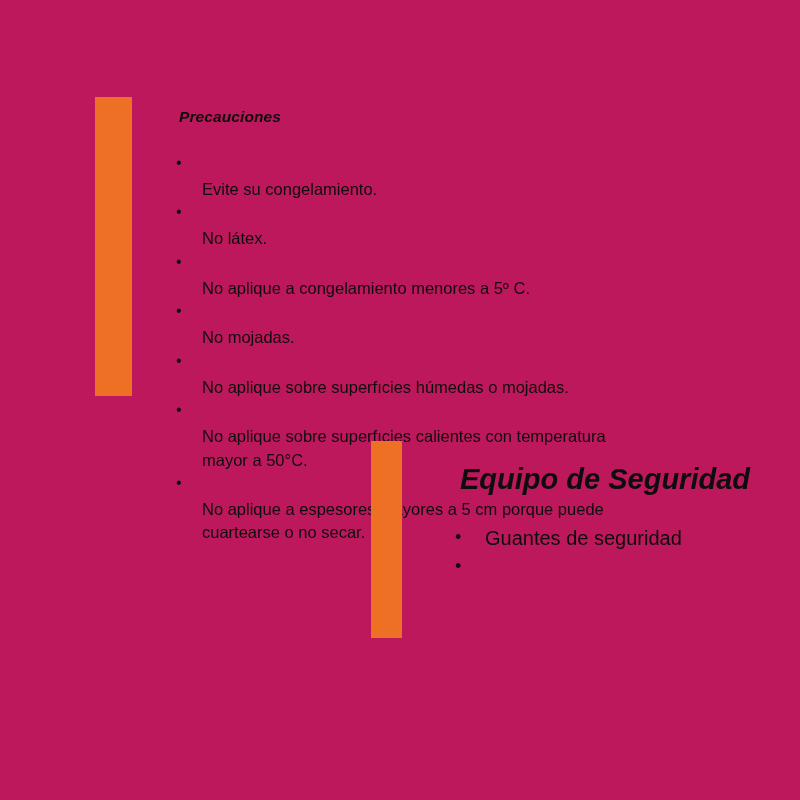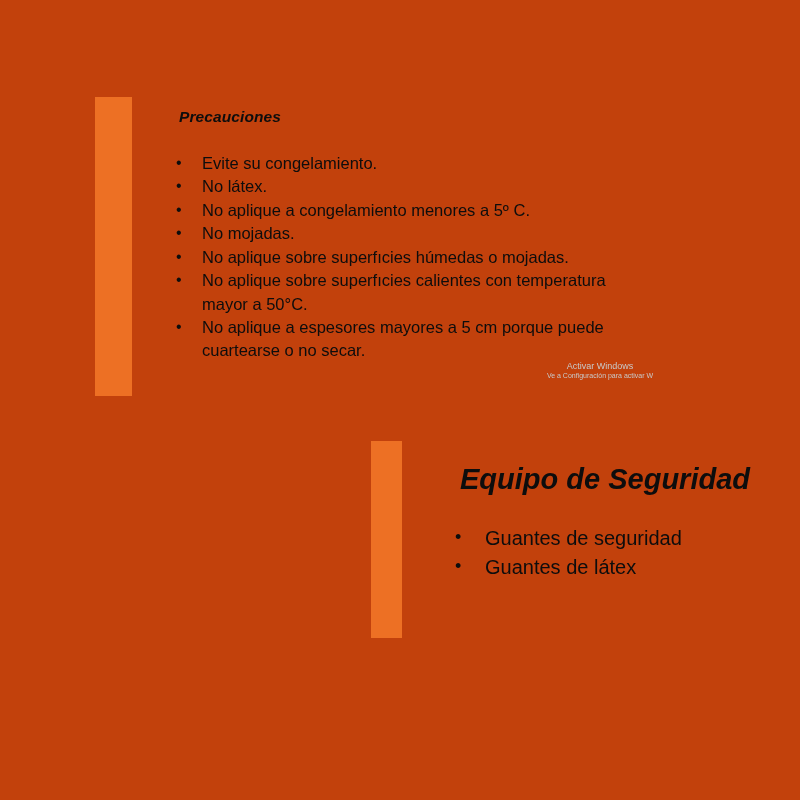--- a/index.html
+++ b/index.html
@@ -10,21 +10,21 @@
     width: 800px;
     height: 800px;
     background: #ffffff;
     font-family: "Liberation Sans", sans-serif;
     overflow: hidden;
     position: relative;
   }
   .slide {
     position: absolute;
     inset: 0;
-    background: #c2410c;
+    background: #be185d;
   }
 
   
   .section-precauciones {
     position: absolute;
     left: 0;
     top: 0;
     width: 800px;
     height: 420px;
   }
@@ -62,20 +62,21 @@
   }
   .list-1 .bullet {
     width: 26px;
     flex: 0 0 26px;
     font-size: 16px;
     line-height: 1.42;
     color: #0d0d0d;
   }
   .list-1 .txt {
     flex: 1 1 auto;
+    margin-top: 26px;
   }
 
   
   .section-equipo {
     position: absolute;
     left: 0;
     top: 420px;
     width: 800px;
     height: 230px;
   }
@@ -176,36 +177,31 @@
       </div>
 
       <div class="li">
         <span class="bullet">•</span>
         <span class="txt">No aplique a espesores mayores a 5 cm porque puede cuartearse o no secar.</span>
       </div>
 
     </div>
   </div>
 
-  <div class="watermark">
-    <div class="wm-title">Activar Windows</div>
-    <div class="wm-sub">Ve a Configuración para activar W</div>
-  </div>
 
   <div class="section-equipo">
     <div class="bar-2"></div>
     <div class="heading-2">Equipo de Seguridad</div>
     <div class="list-2">
 
       <div class="li">
         <span class="bullet">•</span>
         <span class="txt">Guantes de seguridad</span>
       </div>
 
       <div class="li">
         <span class="bullet">•</span>
-        <span class="txt">Guantes de látex</span>
       </div>
 
     </div>
   </div>
 
 </div>
 
 </body></html>

